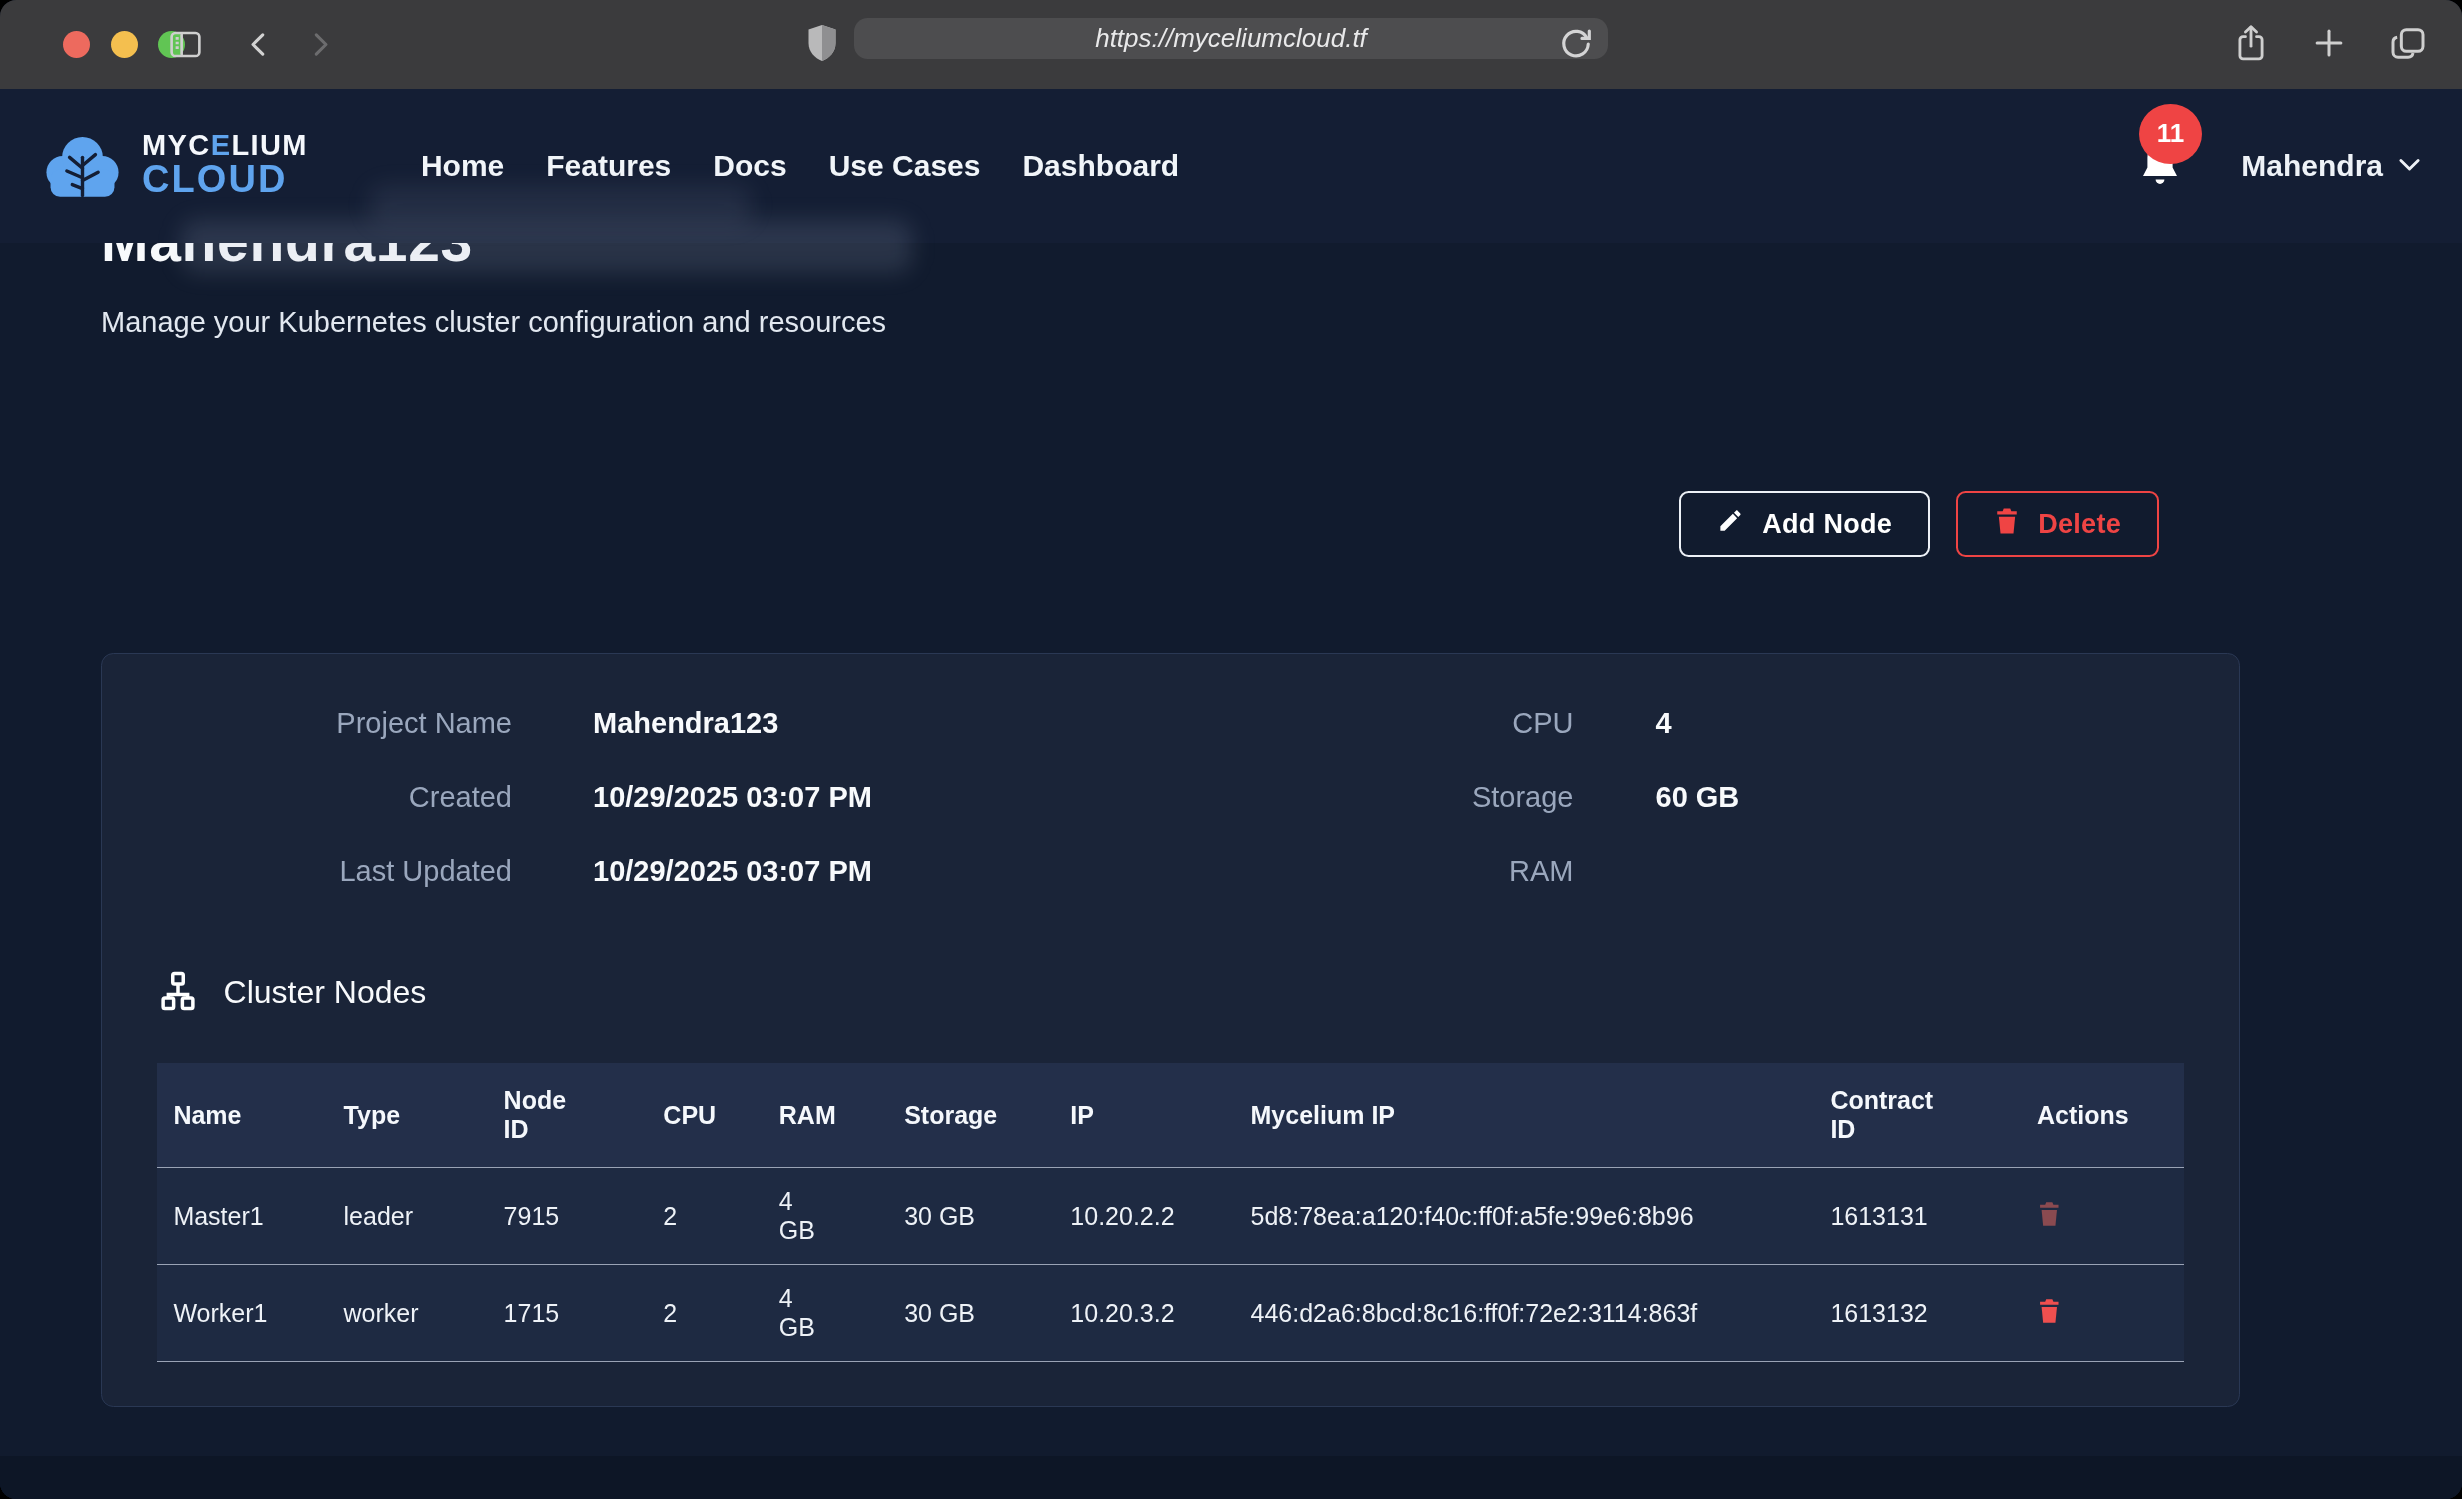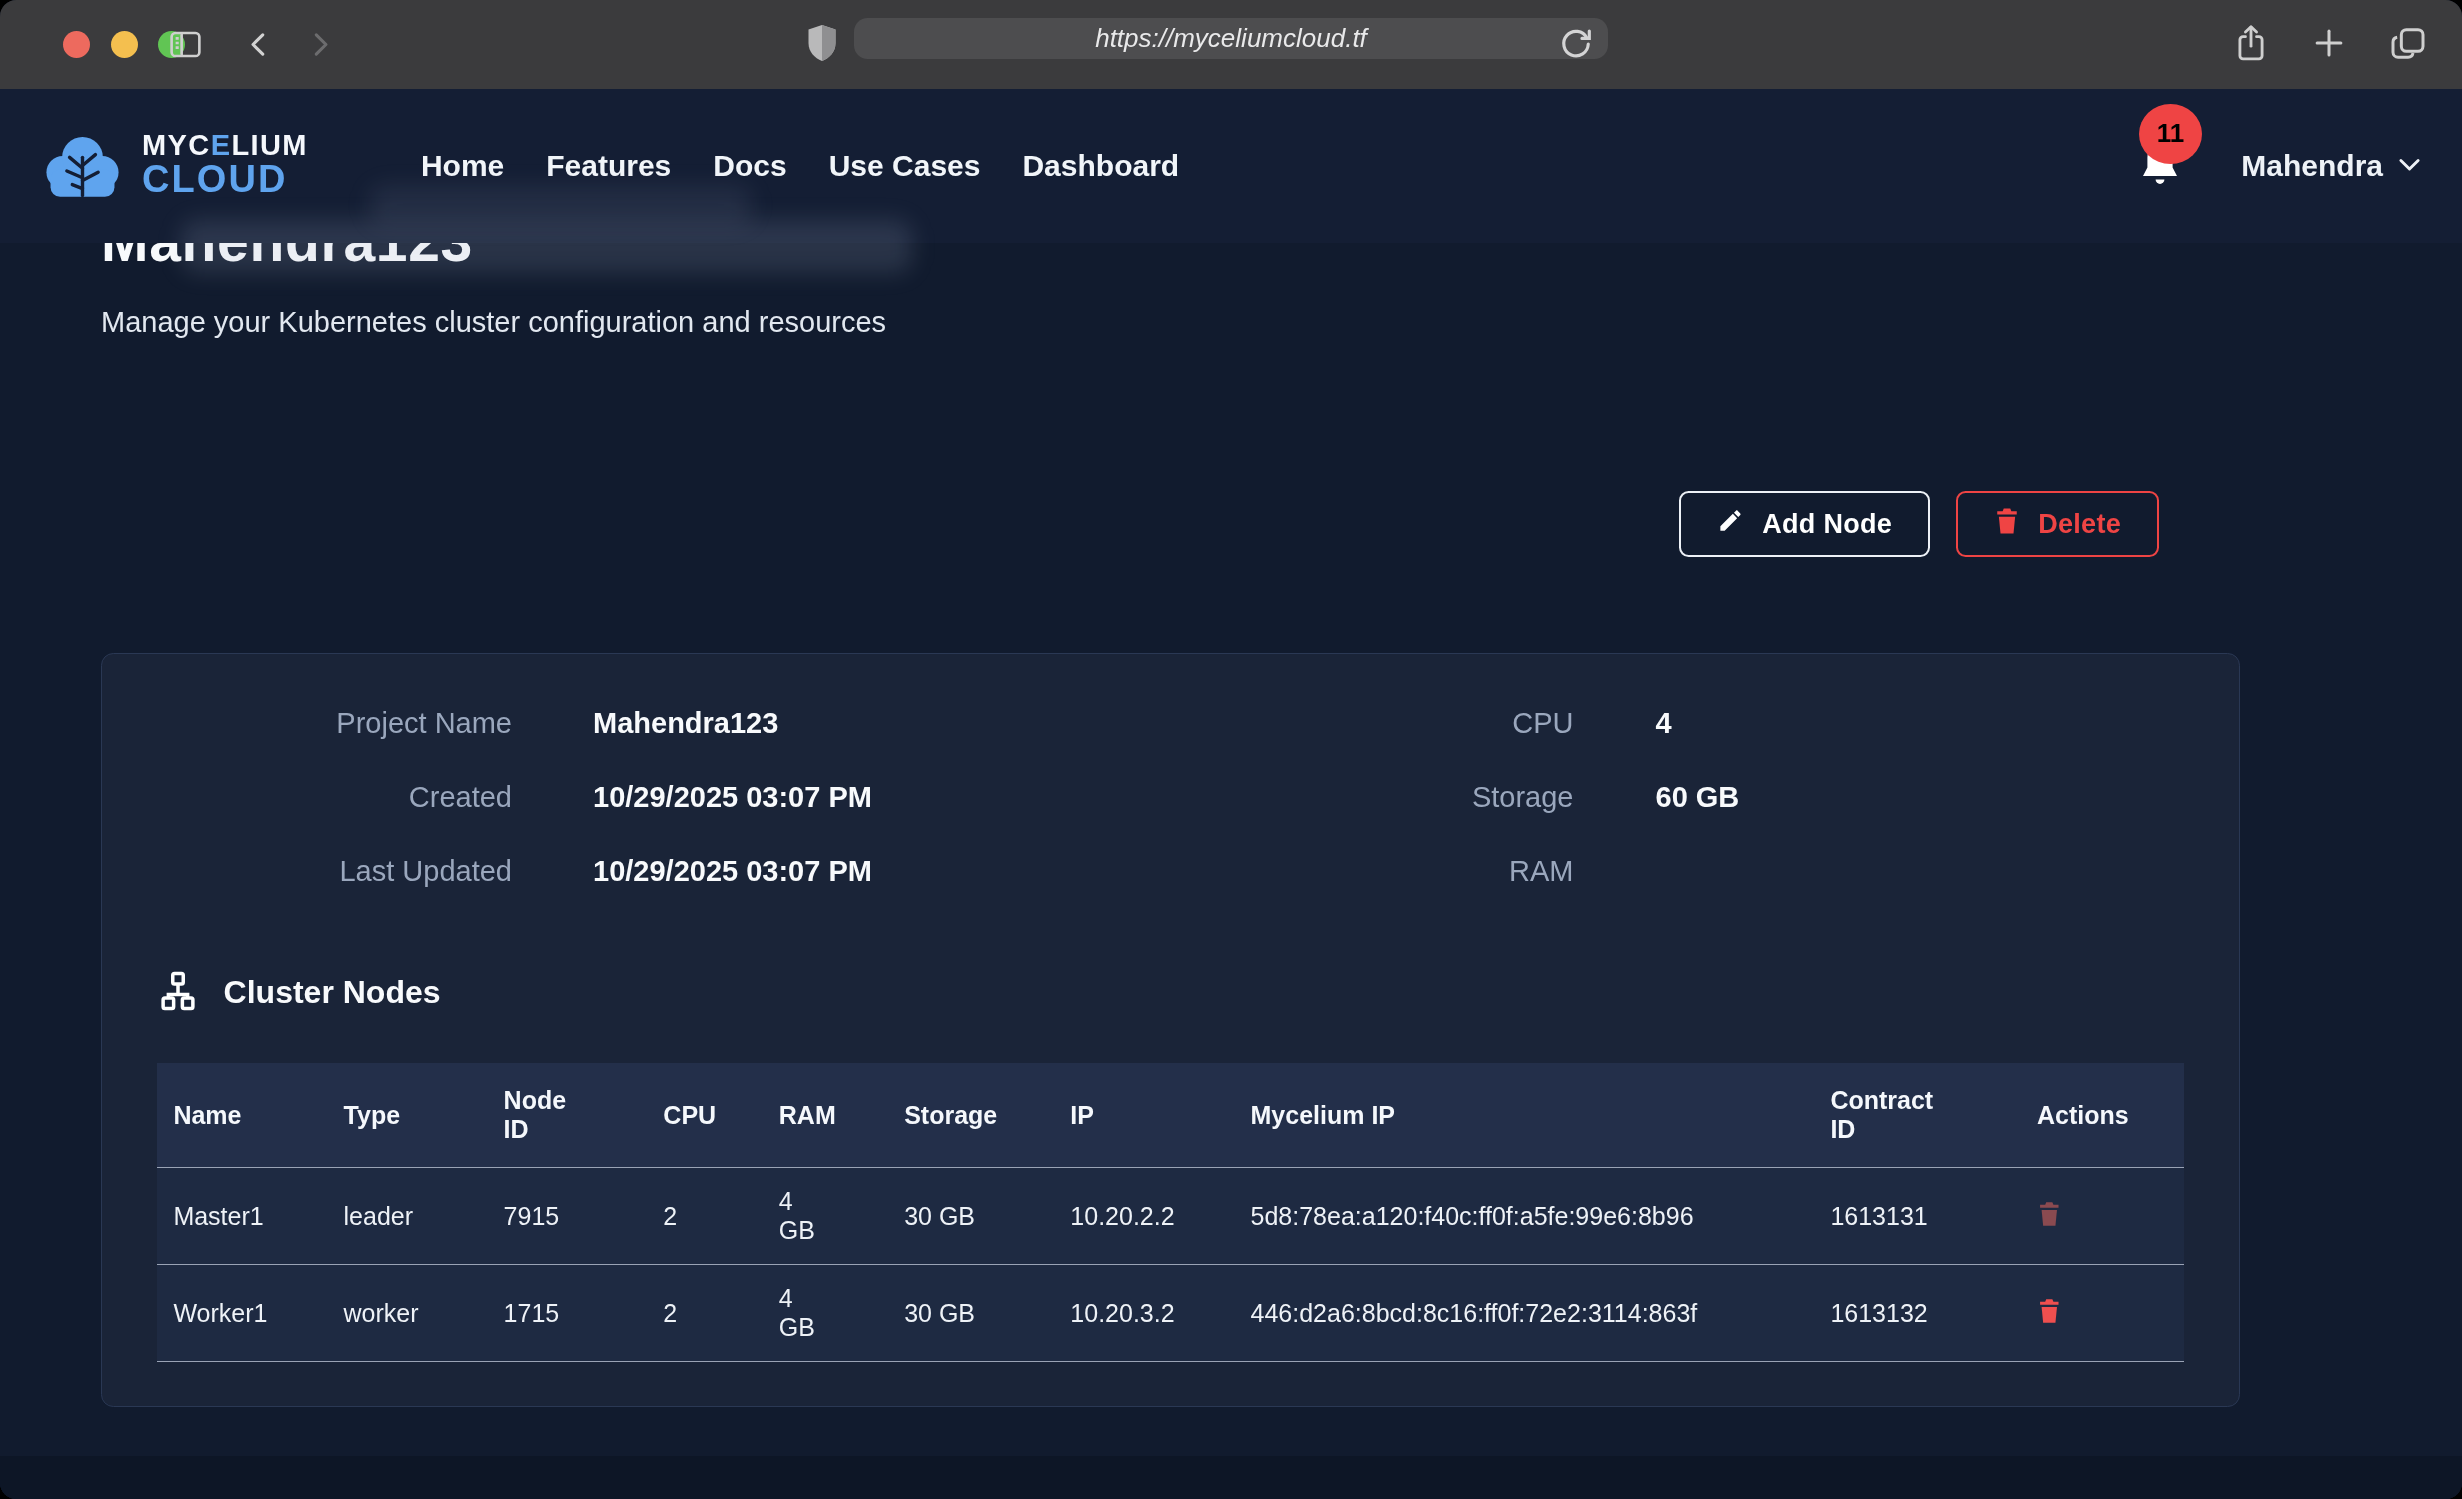--- a/index.html
+++ b/index.html
@@ -27,21 +27,21 @@
 
   .app-header { position: relative; z-index: 5; height: 154px; background: #141e34; display: flex; align-items: center; padding: 0 41px; }
   .brand { display: flex; gap: 18px; }
   .brand-text .l1 { font-size: 29px; font-weight: 800; color: #f5f8fc; letter-spacing: 1.4px; line-height: 1.05; }
   .brand-text .l1 .mid-e { color: #5fa4ee; }
   .brand-text .l2 { font-size: 38px; font-weight: 800; color: #5fa4ee; letter-spacing: 2.1px; line-height: 1.05; }
   .nav { display: flex; gap: 42px; margin-left: 113px; }
   .nav-item { color: #f1f5f9; font-size: 30px; font-weight: 700; cursor: pointer; }
   .hdr-right { margin-left: auto; display: flex; align-items: center; gap: 57px; }
   .bell-wrap { position: relative; width: 48px; height: 53px; }
-  .badge { position: absolute; top: -36px; left: 2.7px; min-width: 63px; height: 60px; background: #ef4444; border-radius: 50%; display: flex; align-items: center; justify-content: center; color: #000000; font-size: 26px; font-weight: 700; }
+  .badge { position: absolute; top: -36px; left: 2.7px; min-width: 63px; height: 60px; background: #ef4444; border-radius: 50%; display: flex; align-items: center; justify-content: center; color: #ffffff; font-size: 26px; font-weight: 700; }
   .user { display: flex; align-items: center; gap: 15px; cursor: pointer; }
   .user-name { color: #eef2f7; font-size: 30px; font-weight: 600; }
 
   .smudge { position: absolute; z-index: 6; left: 181px; top: 131px; width: 731px; height: 53px; background: rgba(165,180,205,0.16); filter: blur(11px); border-radius: 16.4px; }
   .smudge2 { position: absolute; z-index: 6; left: 369px; top: 96px; width: 383px; height: 40px; background: rgba(165,180,205,0.10); filter: blur(11px); border-radius: 16.4px; }
 
   .main { position: relative; z-index: 1; padding: 0 222px 0 101px; }
   .page-title { color: #f8fafc; font-size: 57px; font-weight: 700; line-height: 64px; margin-top: -34px; letter-spacing: 0.7px; }
   .page-sub { color: #e2e8f0; font-size: 29px; margin-top: 33px; }
 
@@ -51,21 +51,21 @@
 
   .panel { margin-top: 96px; background: #1a2438; border: 1.4px solid #2a3854; border-radius: 12.3px; padding: 53px 55px 44px; }
   .info { display: flex; }
   .info-col { flex: 1; display: grid; row-gap: 41px; align-content: start; }
   .info-col.left { grid-template-columns: 355px 1fr; column-gap: 81px; }
   .info-col.right { grid-template-columns: 403px 1fr; column-gap: 82px; }
   .info-label { color: #9aa7bd; font-size: 29px; text-align: right; }
   .info-value { color: #f8fafc; font-size: 29px; font-weight: 700; }
 
   .cluster-head { margin-top: 82px; display: flex; align-items: center; gap: 24.6px; }
-  .cluster-title { color: #f8fafc; font-size: 32px; font-weight: 700; }
+  .cluster-title { color: #f8fafc; font-size: 32px; font-weight: 400; }
 
   table.nodes { margin-top: 49px; width: 100%; border-collapse: collapse; }
   .nodes thead tr { background: #232f4a; }
   .nodes th { color: #f5f8fc; font-size: 25px; font-weight: 700; text-align: left; padding: 23px 16.4px; }
   .nodes tbody tr { background: #1e2a42; border-top: 1.4px solid #9aa3b5; }
   .nodes tbody tr:last-child { border-bottom: 1.4px solid #9aa3b5; }
   .nodes td { color: #eef2f7; font-size: 25px; font-weight: 500; padding: 19px 16.4px; vertical-align: middle; }
   .th-narrow span { display: inline-block; max-width: 79px; }
   .th-contract span { display: inline-block; max-width: 120px; }
   .td-mycelium { word-break: break-all; max-width: 540px; }

